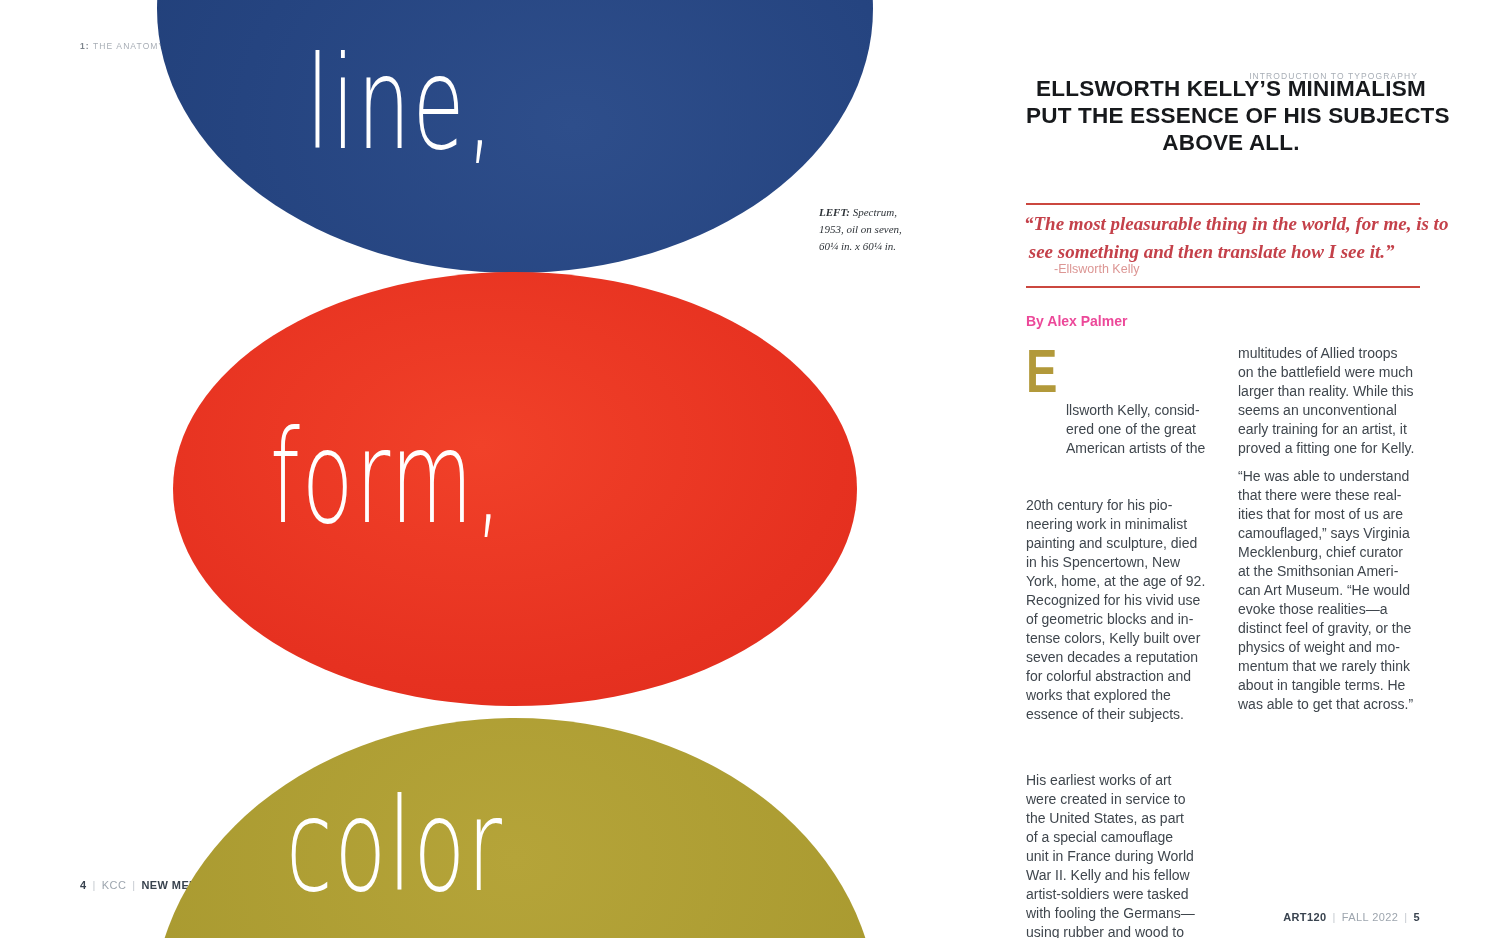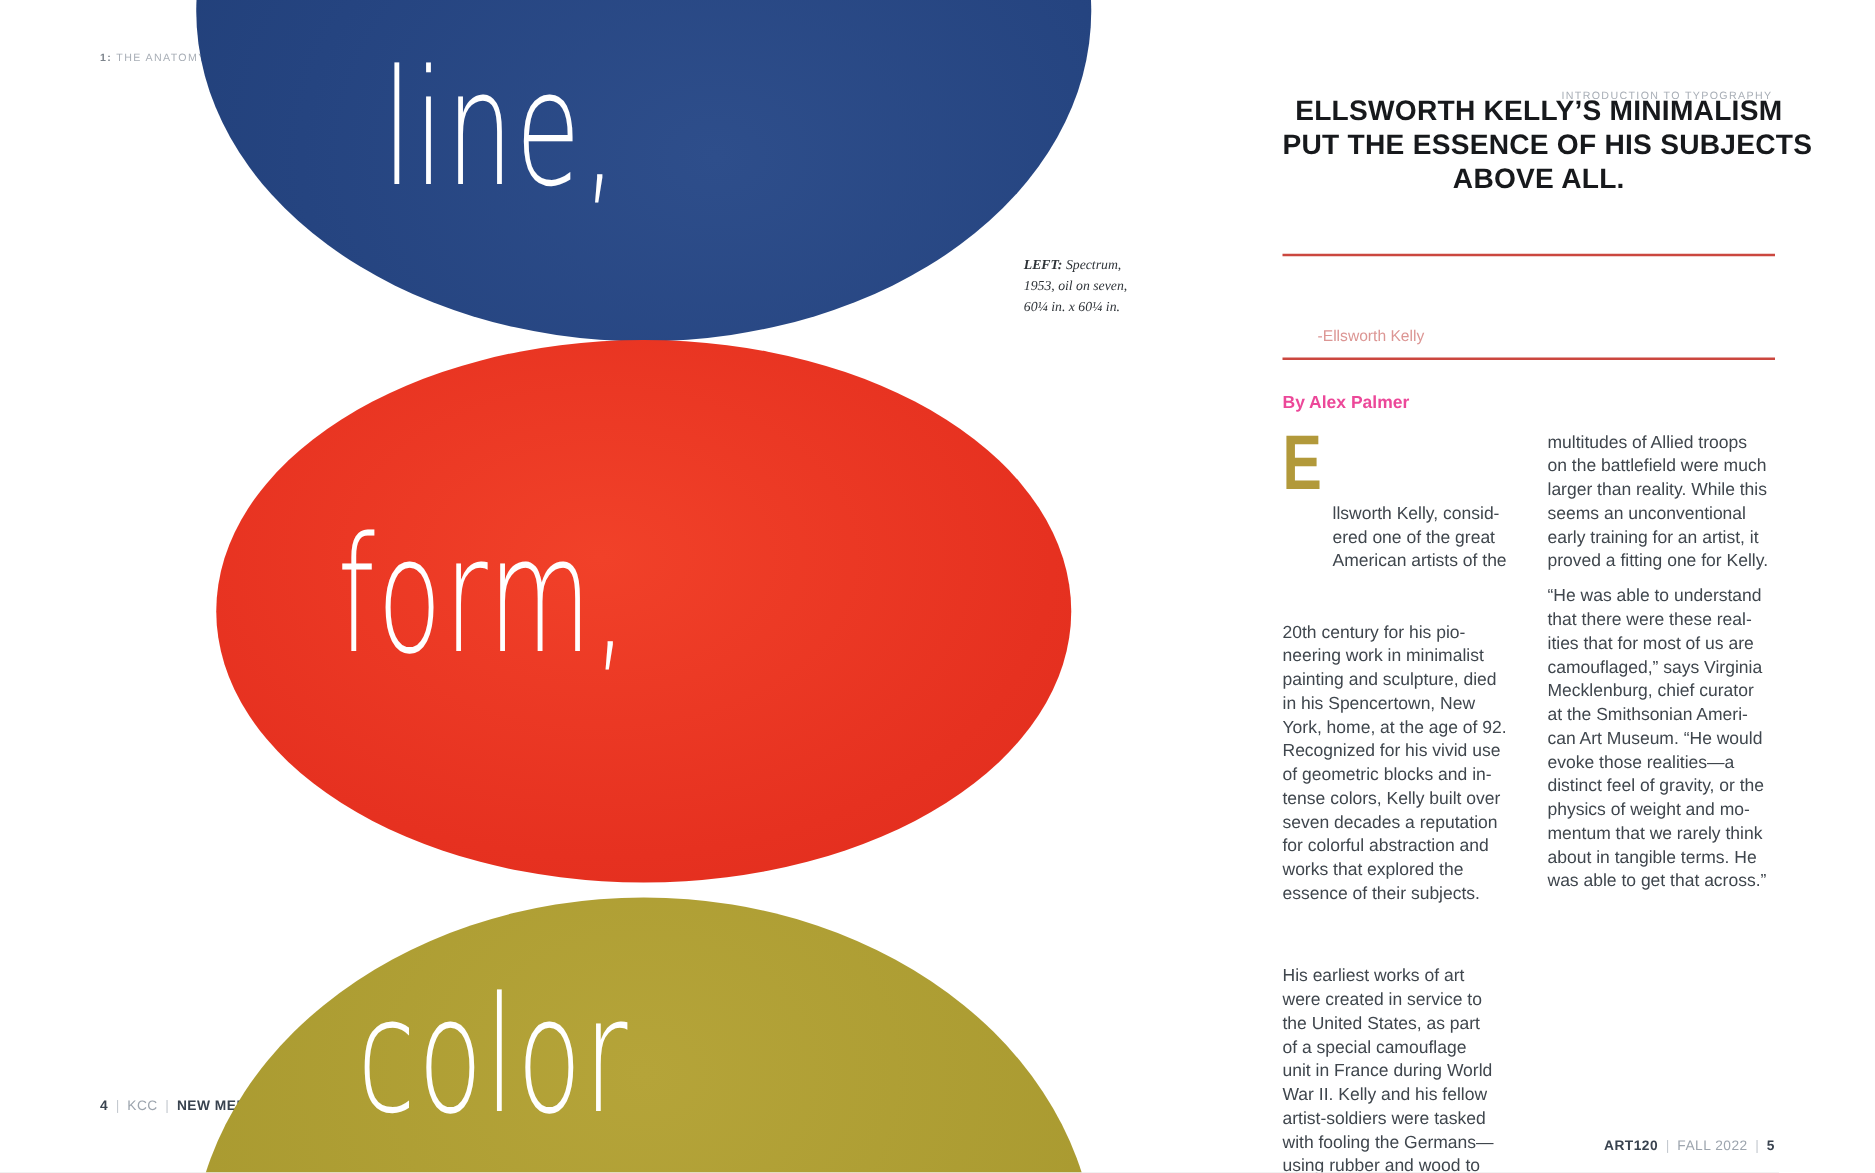--- a/index.html
+++ b/index.html
@@ -85,20 +85,22 @@
 <span>1953, oil on seven,
 60¼ in. x 60¼ in.</span></div>
 
   <div id="hdr-right" class="folio">INTRODUCTION TO TYPOGRAPHY</div>
 
   <h1 id="headline" style="margin:0;text-align:center;">ELLSWORTH KELLY’S MINIMALISM
 PUT THE ESSENCE OF HIS SUBJECTS
 ABOVE ALL.</h1>
 
   <div id="rule-top" class="rule"></div>
+  <div id="pull-quote">“The most pleasurable thing in the world, for me, is to
+ see something and then translate how I see it.”</div>
   <div id="quote-attr">-Ellsworth Kelly</div>
   <div id="rule-bottom" class="rule"></div>
 
   <div id="byline">By Alex Palmer</div>
 
   <div id="columns">
     <div class="col">
       <div id="p1-wrap" class="p">
         <span id="dropcap">E</span>
         <div class="indent">llsworth Kelly, consid-

